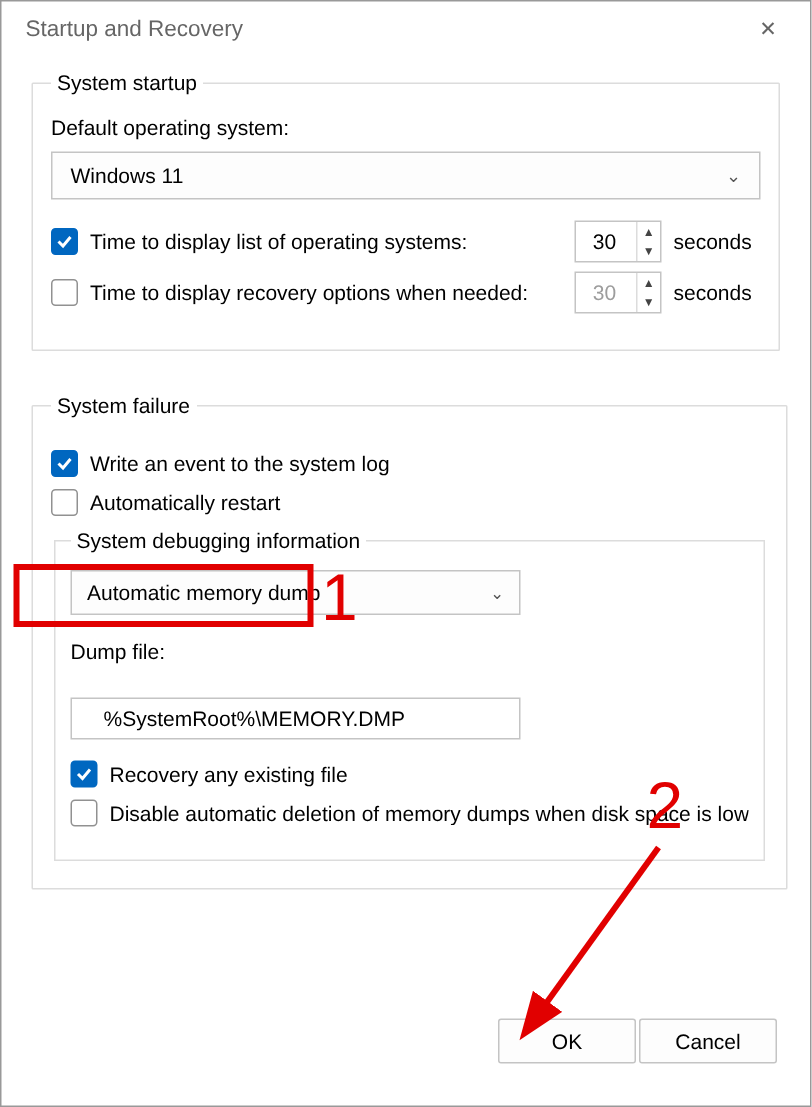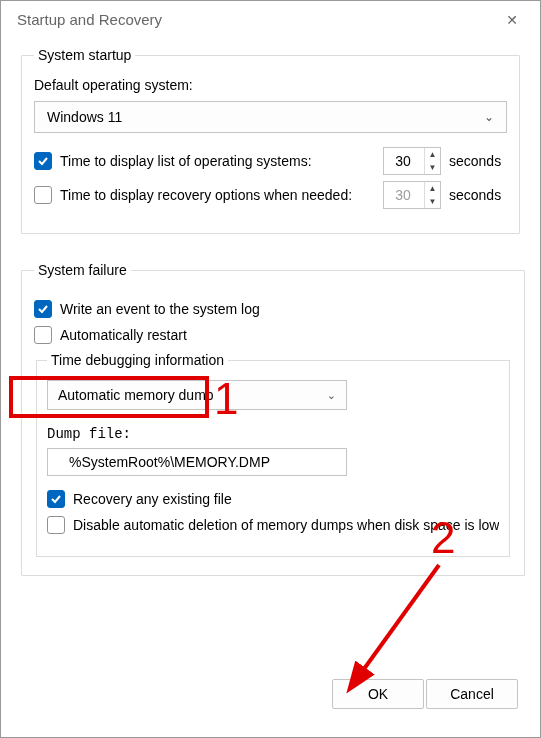--- a/index.html
+++ b/index.html
@@ -172,22 +172,21 @@
       background: #fdfdfd;
       cursor: pointer;
       width: 300px;
       margin-bottom: 16px;
     }
     .dd-select .chev {
       font-size: 11px;
       color: #555;
     }
     .dumpfile-label {
-      margin-bottom: 6px;
-      font-family: Liberation Mono, monospace;
+      margin-bottom: 23px;
     }
     .dumpfile-input {
       border: 1px solid #c4c4c4;
       height: 28px;
       width: 300px;
       padding: 0 21px;
       display: flex;
       align-items: center;
       background: #fff;
       margin-bottom: 14px;
@@ -299,21 +298,21 @@
       </div>
 
       <div class="checkbox-row">
         <div class="cb">
           
         </div>
         <div>Automatically restart</div>
       </div>
 
       <fieldset class="inner-group">
-        <legend>Time debugging information</legend>
+        <legend>System debugging information</legend>
 
         <div class="dd-select">
           <span>Automatic memory dump</span>
           <span class="chev">⌄</span>
         </div>
 
         <div class="dumpfile-label">Dump file:</div>
         <div class="dumpfile-input">
           <span>%SystemRoot%\MEMORY.DMP</span>
         </div>

